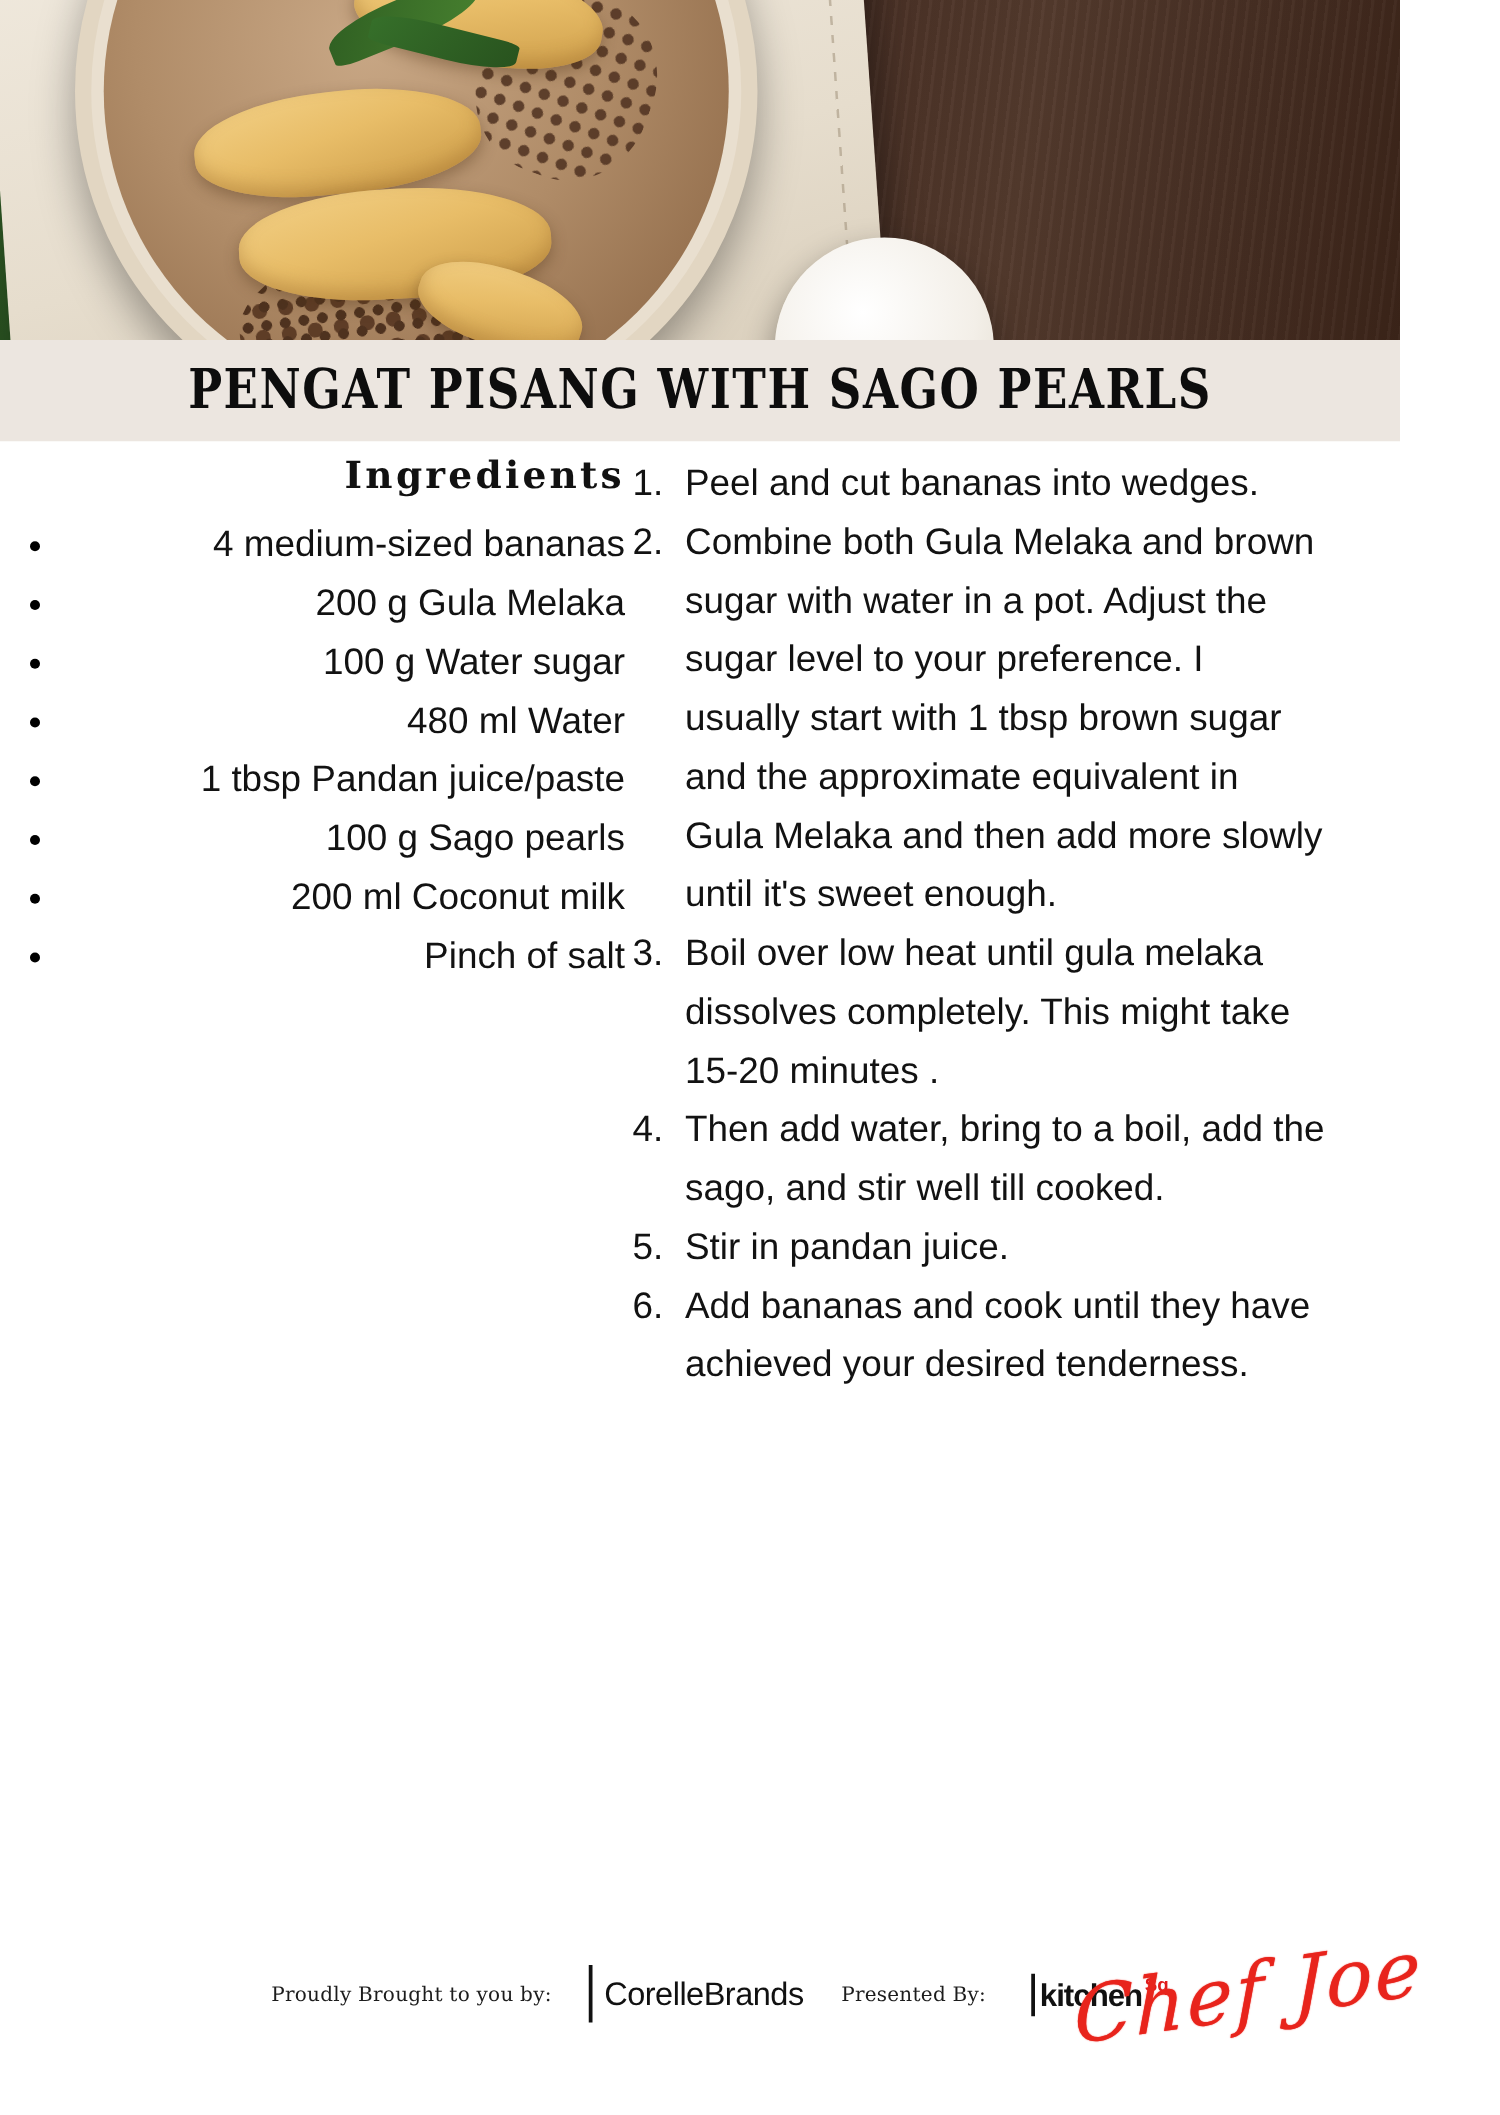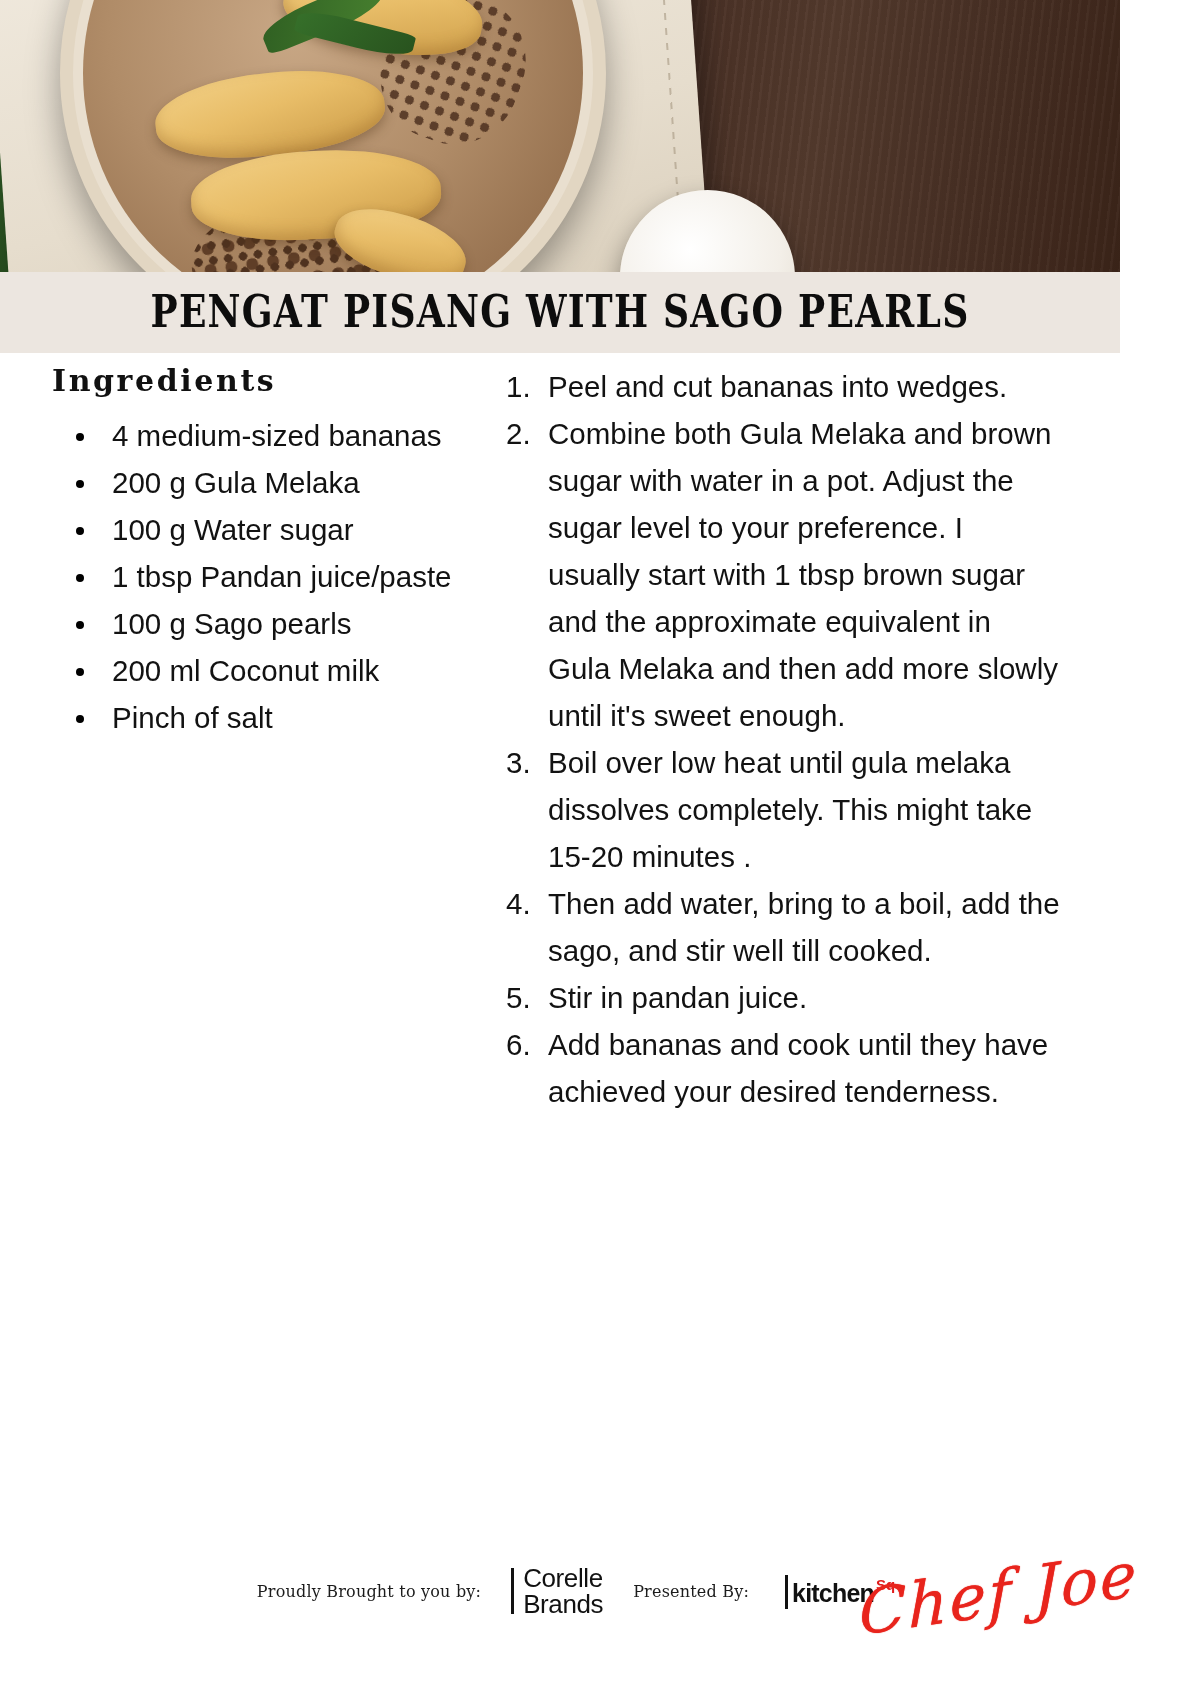--- a/index.html
+++ b/index.html
@@ -219,21 +219,21 @@
     white-space: nowrap;
   }
 
   
   .columns {
     display: flex;
     width: 1120px;
     padding: 10px 0 0 0;
     box-sizing: border-box;
   }
-  .col-left  { width: 500px; padding-left: 52px; box-sizing: border-box; }
+  .col-left  { width: 500px; box-sizing: border-box; text-align: right; }
   .col-right { width: 560px; padding-left: 0px;  box-sizing: border-box; }
 
   .section-head {
     font-family: "DejaVu Serif", "Liberation Serif", serif;
     font-weight: 700;
     font-size: 30px;
     letter-spacing: 2.6px;
     color: #111111;
     margin: 0 0 14px 0;
   }
@@ -312,21 +312,21 @@
     align-items: center;
     gap: 9px;
   }
   .corelle-bar {
     width: 3px;
     height: 46px;
     background: #111;
   }
   .corelle-words {
     display: flex;
-    flex-direction: column;
+    flex-direction: row;
     line-height: 1.02;
   }
   .corelle-words span {
     font-family: "Liberation Sans", sans-serif;
     font-size: 26px;
     color: #111;
     letter-spacing: -0.4px;
   }
   .kitchensq-logo {
     display: flex;
@@ -404,20 +404,21 @@
 
 
   <div class="columns">
 
     <div class="col-left">
       <h2 class="section-head">Ingredients</h2>
       <ul class="ingredients">
         <li>4 medium-sized bananas</li>
         <li>200 g  Gula Melaka</li>
         <li>100 g  Water sugar</li>
+        <li>480 ml  Water</li>
         <li>1 tbsp  Pandan juice/paste</li>
         <li>100 g  Sago pearls</li>
         <li>200 ml  Coconut milk</li>
         <li>Pinch of salt</li>
       </ul>
     </div>
 
     <div class="col-right">
       <ol class="directions">
         <li>Peel and cut bananas into wedges.</li>

